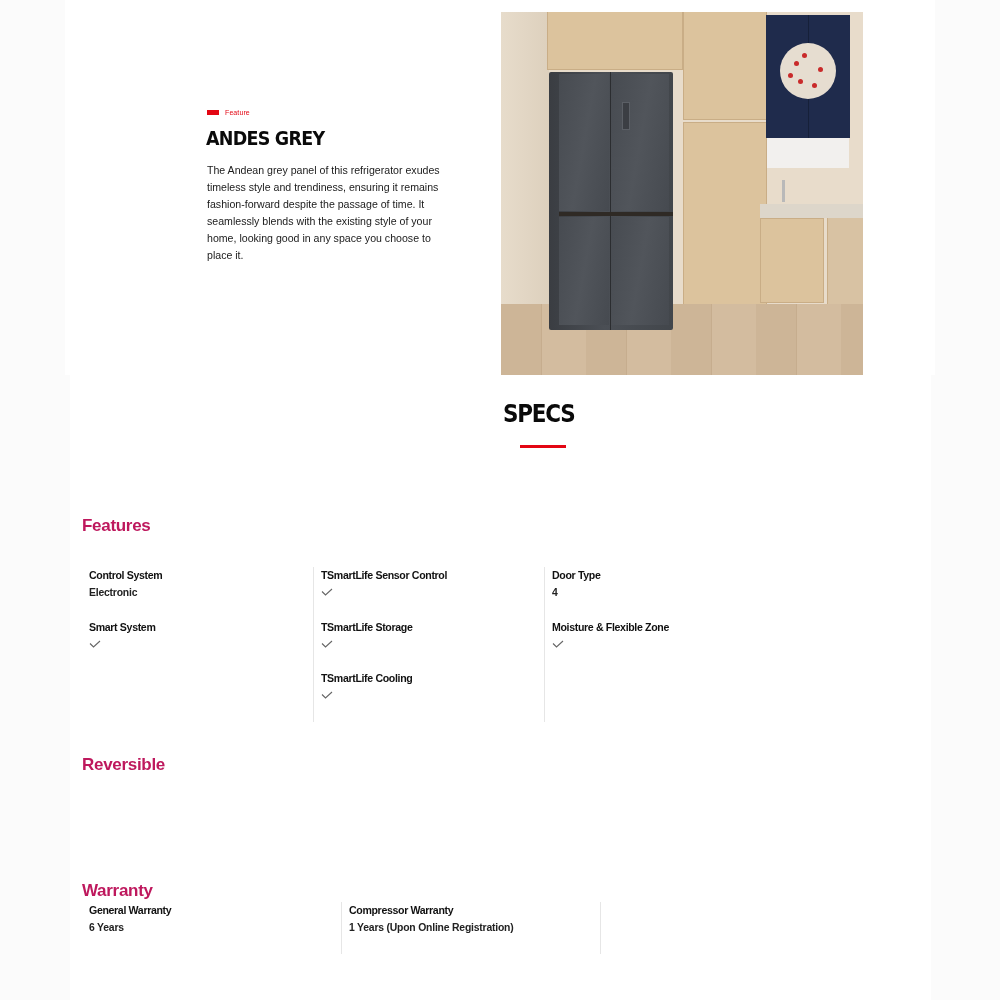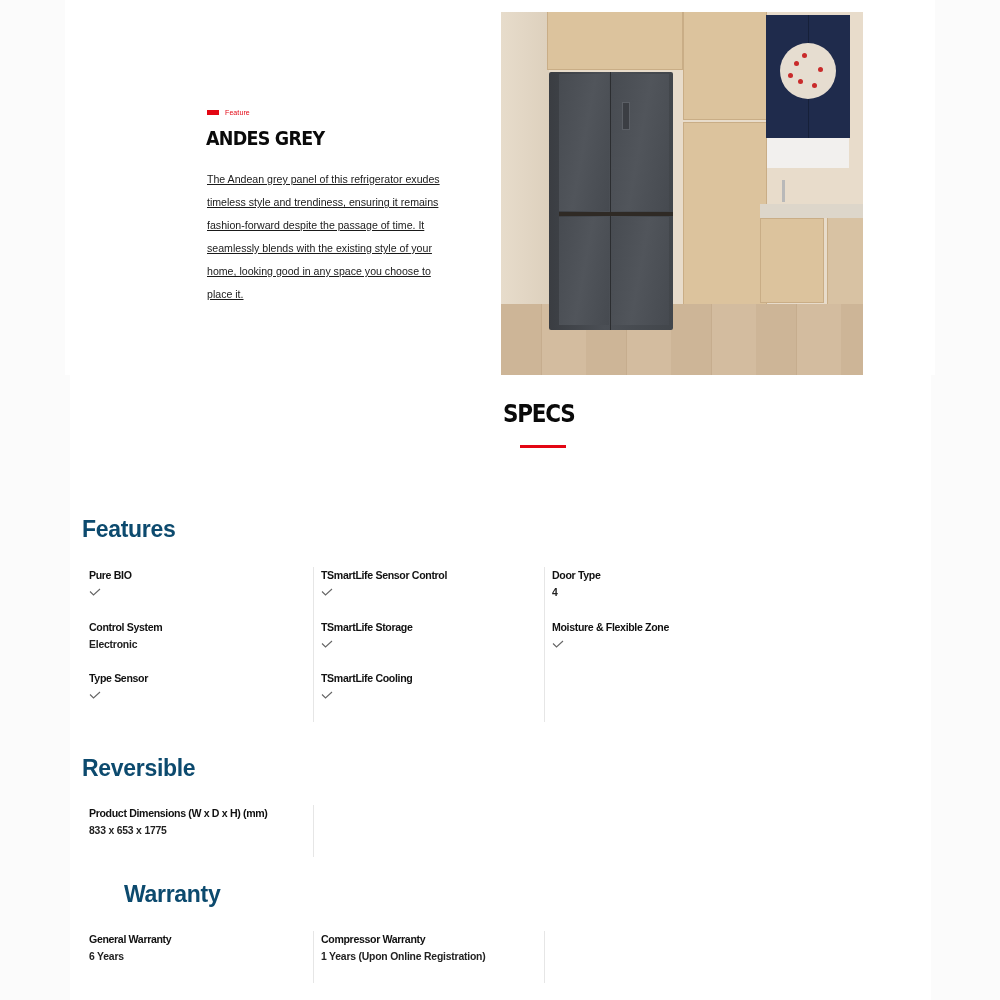--- a/index.html
+++ b/index.html
@@ -23,22 +23,22 @@
   .feature-tag { position: absolute; left: 207px; top: 109px; display: flex; align-items: center; }
   .feature-tag .bar { width: 12px; height: 5px; background: #e30613; margin-right: 6px; }
   .feature-tag .lbl { font-size: 7px; color: #e30613; letter-spacing: 0.1px; }
   .feature-title {
     position: absolute; left: 206px; top: 127px;
     font-family: "DejaVu Sans", sans-serif; font-weight: bold;
     font-size: 19px; letter-spacing: -0.8px; color: #0a0a0a;
     transform: scaleX(0.92); transform-origin: left top;
   }
   .feature-desc {
-    position: absolute; left: 207px; top: 168px; width: 235px;
-    font-size: 10.6px; line-height: 23px; color: #1a1a1a; text-decoration: underline;
+    position: absolute; left: 207px; top: 162px; width: 235px;
+    font-size: 10.6px; line-height: 17px; color: #1a1a1a;
   }
 
   
   .hero {
     position: absolute; left: 501px; top: 12px; width: 362px; height: 363px;
     overflow: hidden; background: #e8dccb;
   }
   .hero .wall-left { position: absolute; left: 0; top: 0; width: 48px; height: 300px; background: linear-gradient(90deg,#e7dccb,#ddd0bd); }
   .hero .cab { position: absolute; background: #dcc39d; border: 1px solid #c9ad86; }
   .hero .floor { position: absolute; left: 0; top: 292px; width: 362px; height: 71px;
@@ -61,21 +61,21 @@
   
   .specs-title {
     position: absolute; left: 503px; top: 399px;
     font-family: "DejaVu Sans", sans-serif; font-weight: bold;
     font-size: 25px; letter-spacing: -1.4px; color: #0a0a0a;
     transform: scaleX(0.86); transform-origin: left top;
   }
   .specs-underline { position: absolute; left: 520px; top: 445px; width: 46px; height: 3px; background: #e30613; }
 
   .section-title {
-    position: absolute; left: 82px; font-size: 23px; color: #0c4a6e;
+    position: absolute; left: 82px; font-size: 17px; color: #be185d;
     letter-spacing: -0.3px;
   }
   .grid { position: absolute; left: 82px; display: flex; }
   .col { width: 231px; padding-left: 7px; position: relative; }
   .col.div { border-left: 1px solid #e6e6e6; }
   .item { height: 51.5px; }
   .item .k { font-size: 10.6px; font-weight: bold; color: #111; letter-spacing: -0.35px; padding-top: 2px; }
   .item .v { font-size: 10.4px; font-weight: bold; color: #222; margin-top: 6px; letter-spacing: -0.2px; }
   .item .check { display: inline-block; margin-top: 7px; width: 12px; height: 8px; }
   .item .check svg { display: block; }
@@ -126,31 +126,25 @@
   </div>
 </div>
 
 <h2 class="specs-title">SPECS</h2>
 <div class="specs-underline"></div>
 
 <h3 class="section-title" style="top:516px;">Features</h3>
 <div class="grid" style="top:567px;">
   <div class="col">
     <div class="item">
-      <div class="k">Pure BIO</div>
-      <span class="check"><svg width="12" height="8" viewBox="0 0 12 8">
-            <path d="M1 3.5 L4.5 7 L11 1" fill="none" stroke="#666" stroke-width="1.1"></path>
-          </svg></span>
-    </div>
-    <div class="item">
       <div class="k">Control System</div>
       <div class="v">Electronic</div>
     </div>
     <div class="item">
-      <div class="k">Type Sensor</div>
+      <div class="k">Smart System</div>
       <span class="check"><svg width="12" height="8" viewBox="0 0 12 8">
             <path d="M1 3.5 L4.5 7 L11 1" fill="none" stroke="#666" stroke-width="1.1"></path>
           </svg></span>
     </div>
   </div>
   <div class="col div">
     <div class="item">
       <div class="k">TSmartLife Sensor Control</div>
       <span class="check"><svg width="12" height="8" viewBox="0 0 12 8">
             <path d="M1 3.5 L4.5 7 L11 1" fill="none" stroke="#666" stroke-width="1.1"></path>
@@ -178,31 +172,25 @@
       <div class="k">Moisture &amp; Flexible Zone</div>
       <span class="check"><svg width="12" height="8" viewBox="0 0 12 8">
             <path d="M1 3.5 L4.5 7 L11 1" fill="none" stroke="#666" stroke-width="1.1"></path>
           </svg></span>
     </div>
   </div>
 </div>
 
 <h3 class="section-title" style="top:755px;">Reversible</h3>
 <div class="grid" style="top:805px;">
-  <div class="col">
-    <div class="item">
-      <div class="k">Product Dimensions (W x D x H) (mm)</div>
-      <div class="v">833 x 653 x 1775</div>
-    </div>
-  </div>
   <div class="col div"></div>
 </div>
 
-<h3 class="section-title" style="top:881px;margin-left:42px;">Warranty</h3>
-<div class="grid" style="top:931px;">
+<h3 class="section-title" style="top:881px;">Warranty</h3>
+<div class="grid" style="top:902px;gap:28px;">
   <div class="col">
     <div class="item">
       <div class="k">General Warranty</div>
       <div class="v">6 Years</div>
     </div>
   </div>
   <div class="col div">
     <div class="item">
       <div class="k">Compressor Warranty</div>
       <div class="v">1 Years (Upon Online Registration)</div>

